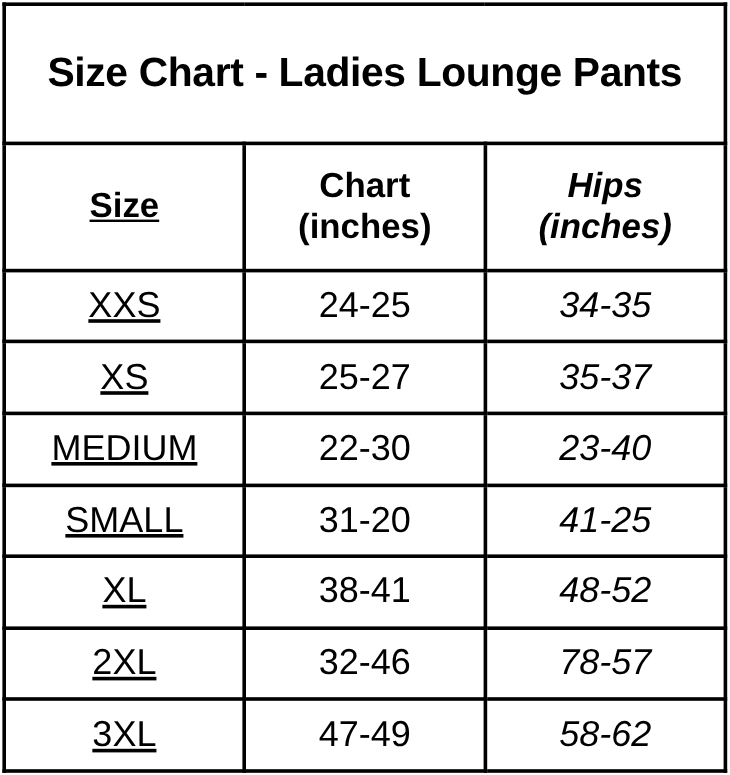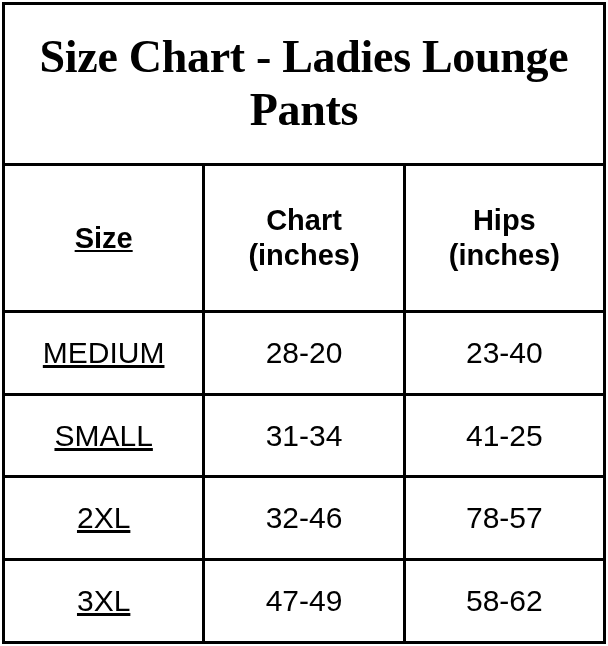--- a/index.html
+++ b/index.html
@@ -28,44 +28,43 @@
     table-layout: fixed;
   }
   table.size-chart td,
   table.size-chart th {
     border: 3px solid #000000;
     text-align: center;
     vertical-align: middle;
     padding: 0;
   }
   .title-cell {
-    font-size: 46px;
+    font-size: 34px;
     font-weight: bold;
     line-height: 1.15;
     letter-spacing: -0.3px;
     padding: 8px 10px 10px 10px;
     height: 108px;
-    font-family: Liberation Serif, serif;
   }
   .head-cell {
     font-size: 29px;
     font-weight: bold;
     line-height: 1.2;
     height: 98px;
     padding: 2px 4px;
   }
   .data-cell {
     font-size: 30px;
     font-weight: normal;
     height: 54px;
     letter-spacing: 0px;
   }
   .col-size { width: 202px; text-decoration: underline; }
   .col-waist { width: 200px; }
-  .col-hips { width: 200px; }
+  .col-hips { width: 200px; font-style: italic; }
 </style>
 </head>
 <body>
 
 <div class="chart-wrap">
   <table class="size-chart">
     <tbody>
       <tr>
         <td class="title-cell" colspan="3">Size Chart - Ladies Lounge Pants</td>
       </tr>
@@ -77,28 +76,43 @@
           <div>Chart</div>
           <div>(inches)</div>
         </td>
         <td class="head-cell col-hips">
           <div>Hips</div>
           <div>(inches)</div>
         </td>
       </tr>
 
       <tr>
+        <td class="data-cell col-size">XXS</td>
+        <td class="data-cell col-waist">24-25</td>
+        <td class="data-cell col-hips">34-35</td>
+      </tr>
+      <tr>
+        <td class="data-cell col-size">XS</td>
+        <td class="data-cell col-waist">25-27</td>
+        <td class="data-cell col-hips">35-37</td>
+      </tr>
+      <tr>
         <td class="data-cell col-size">MEDIUM</td>
-        <td class="data-cell col-waist">28-20</td>
+        <td class="data-cell col-waist">22-30</td>
         <td class="data-cell col-hips">23-40</td>
       </tr>
       <tr>
         <td class="data-cell col-size">SMALL</td>
-        <td class="data-cell col-waist">31-34</td>
+        <td class="data-cell col-waist">31-20</td>
         <td class="data-cell col-hips">41-25</td>
+      </tr>
+      <tr>
+        <td class="data-cell col-size">XL</td>
+        <td class="data-cell col-waist">38-41</td>
+        <td class="data-cell col-hips">48-52</td>
       </tr>
       <tr>
         <td class="data-cell col-size">2XL</td>
         <td class="data-cell col-waist">32-46</td>
         <td class="data-cell col-hips">78-57</td>
       </tr>
       <tr>
         <td class="data-cell col-size">3XL</td>
         <td class="data-cell col-waist">47-49</td>
         <td class="data-cell col-hips">58-62</td>

